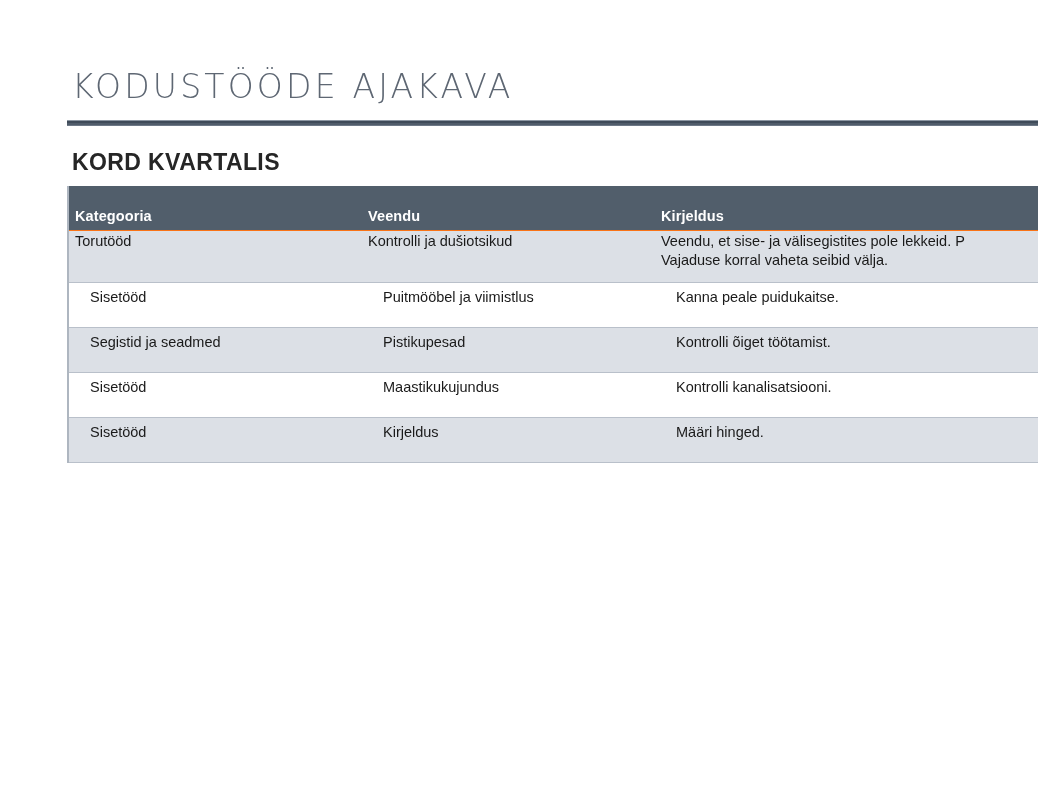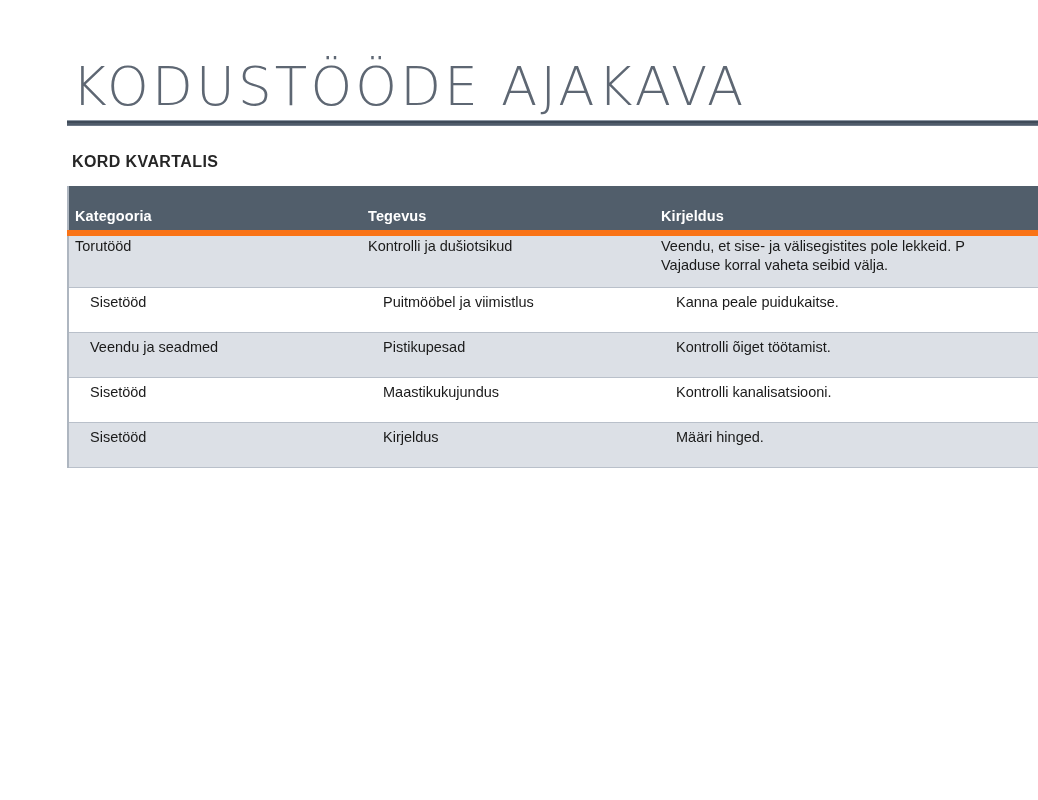--- a/index.html
+++ b/index.html
@@ -16,21 +16,21 @@
   }
 
   
   .title-block {
     position: absolute;
     left: 0;
     top: 62px;
     width: 1038px;
   }
   .page-title {
-    font-size: 53px;
+    font-size: 33px;
     font-weight: 300;
     color: #5e6773;
     letter-spacing: 3.2px;
     line-height: 50px;
     padding-left: 72px;
     white-space: nowrap;
     font-family: "DejaVu Sans", sans-serif;
     font-stretch: normal;
   }
   .title-rule {
@@ -43,21 +43,21 @@
         #3f4b59 1px, #3f4b59 3px,
         #505c6a 3px, #505c6a 5px,
         #6d7886 5px, #6d7886 6px);
   }
 
   
   .section-heading {
     position: absolute;
     left: 72px;
     top: 148px;
-    font-size: 16px;
+    font-size: 23px;
     font-weight: bold;
     color: #262626;
     letter-spacing: 0.4px;
     line-height: 28px;
     white-space: nowrap;
   }
 
   
   .schedule-table {
     position: absolute;
@@ -76,21 +76,21 @@
   .schedule-table thead th {
     background: #515e6b;
     color: #ffffff;
     font-weight: bold;
     font-size: 14.5px;
     text-align: left;
     height: 38px;
     vertical-align: bottom;
     padding: 0 0 6px 6px;
     letter-spacing: 0.1px;
-    border-bottom: 6px solid #f97316;
+    border-bottom: 1px solid #f97316;
   }
 
   .schedule-table tbody td {
     color: #1a1a1a;
     font-size: 14.5px;
     padding: 5px 8px 6px 6px;
     vertical-align: top;
     line-height: 19px;
     border-bottom: 1px solid #b9c0ca;
     border-top: 1px solid #fbfcfd;
@@ -121,21 +121,21 @@
 
 <table class="schedule-table">
   <colgroup>
     <col class="c1">
       <col class="c2">
       <col class="c3">
   </colgroup>
   <thead>
     <tr>
       <th>Kategooria</th>
-      <th>Tegevus</th>
+      <th>Veendu</th>
       <th>Kirjeldus</th>
     </tr>
   </thead>
   <tbody>
 
     <tr class="band-shaded row-tall">
       <td>Torutööd</td>
       <td>Kontrolli ja dušiotsikud</td>
       <td>
         <span class="cell-line">Veendu, et sise- ja välisegistites pole lekkeid. P</span>
@@ -143,21 +143,21 @@
       </td>
     </tr>
 
     <tr class="band-plain row-std">
       <td>Sisetööd</td>
       <td>Puitmööbel ja viimistlus</td>
       <td>Kanna peale puidukaitse.</td>
     </tr>
 
     <tr class="band-shaded row-std">
-      <td>Veendu ja seadmed</td>
+      <td>Segistid ja seadmed</td>
       <td>Pistikupesad</td>
       <td>Kontrolli õiget töötamist.</td>
     </tr>
 
     <tr class="band-plain row-std">
       <td>Sisetööd</td>
       <td>Maastikukujundus</td>
       <td>Kontrolli kanalisatsiooni.</td>
     </tr>
 

